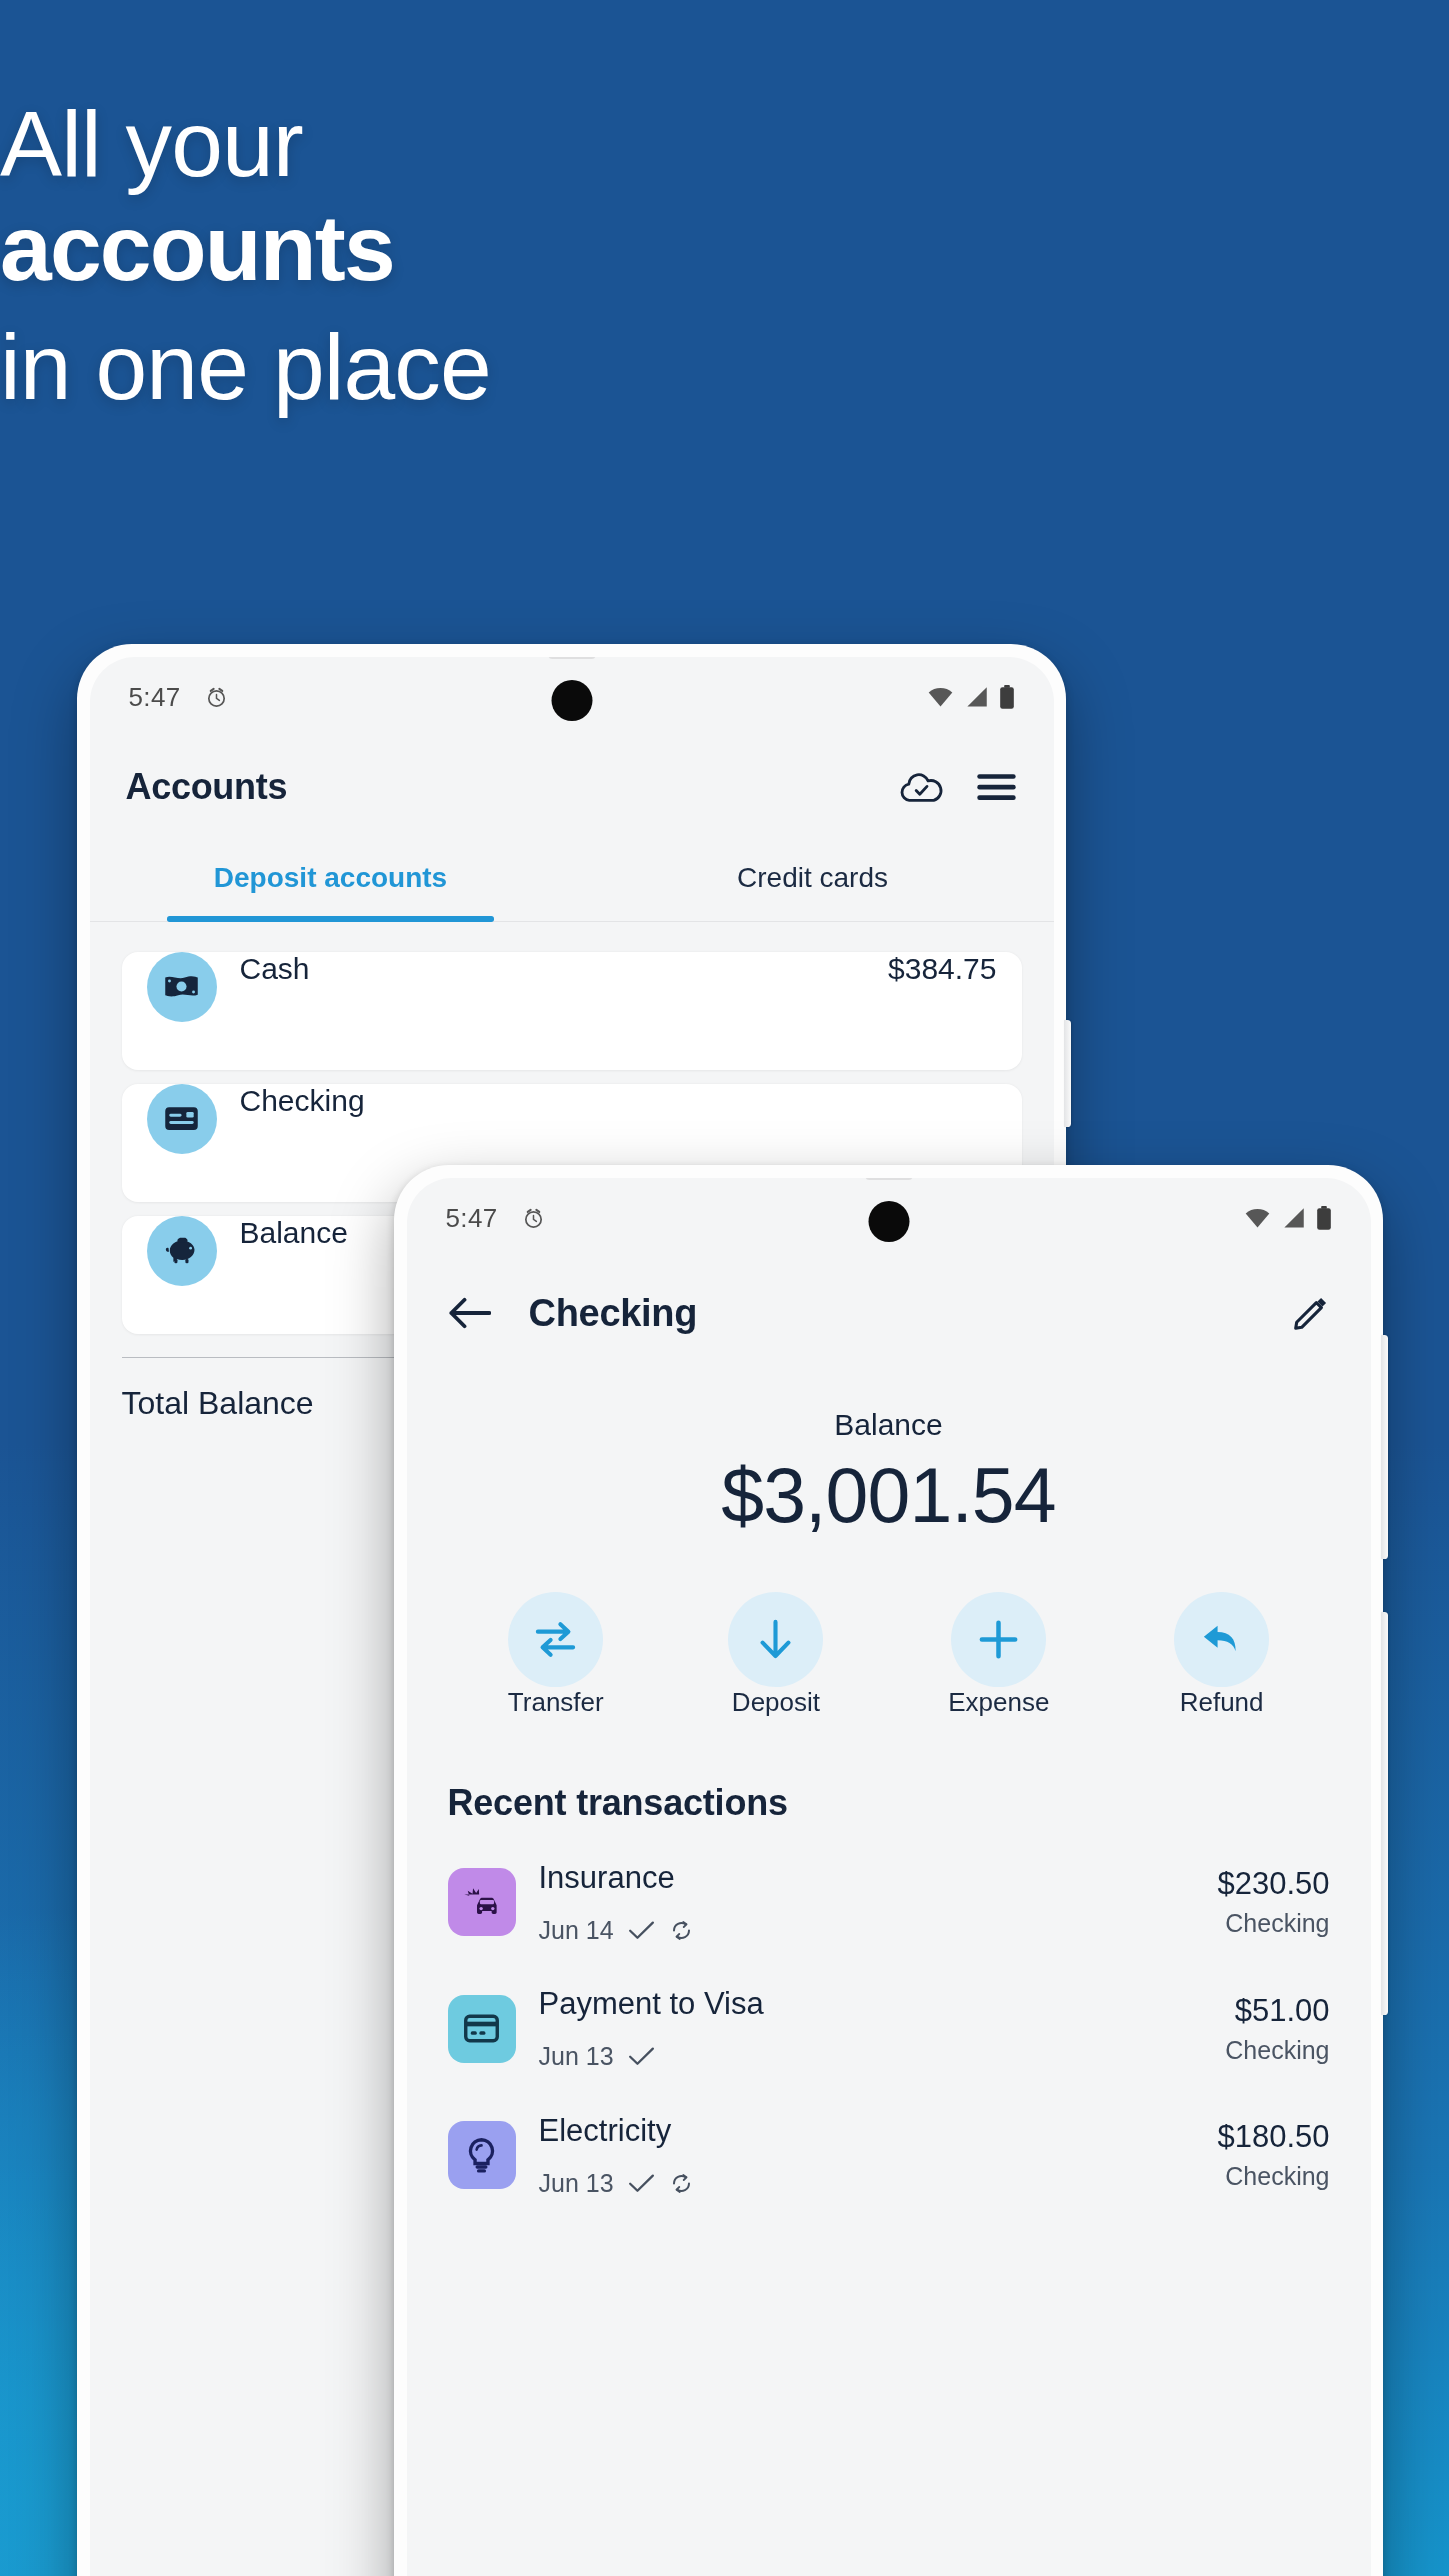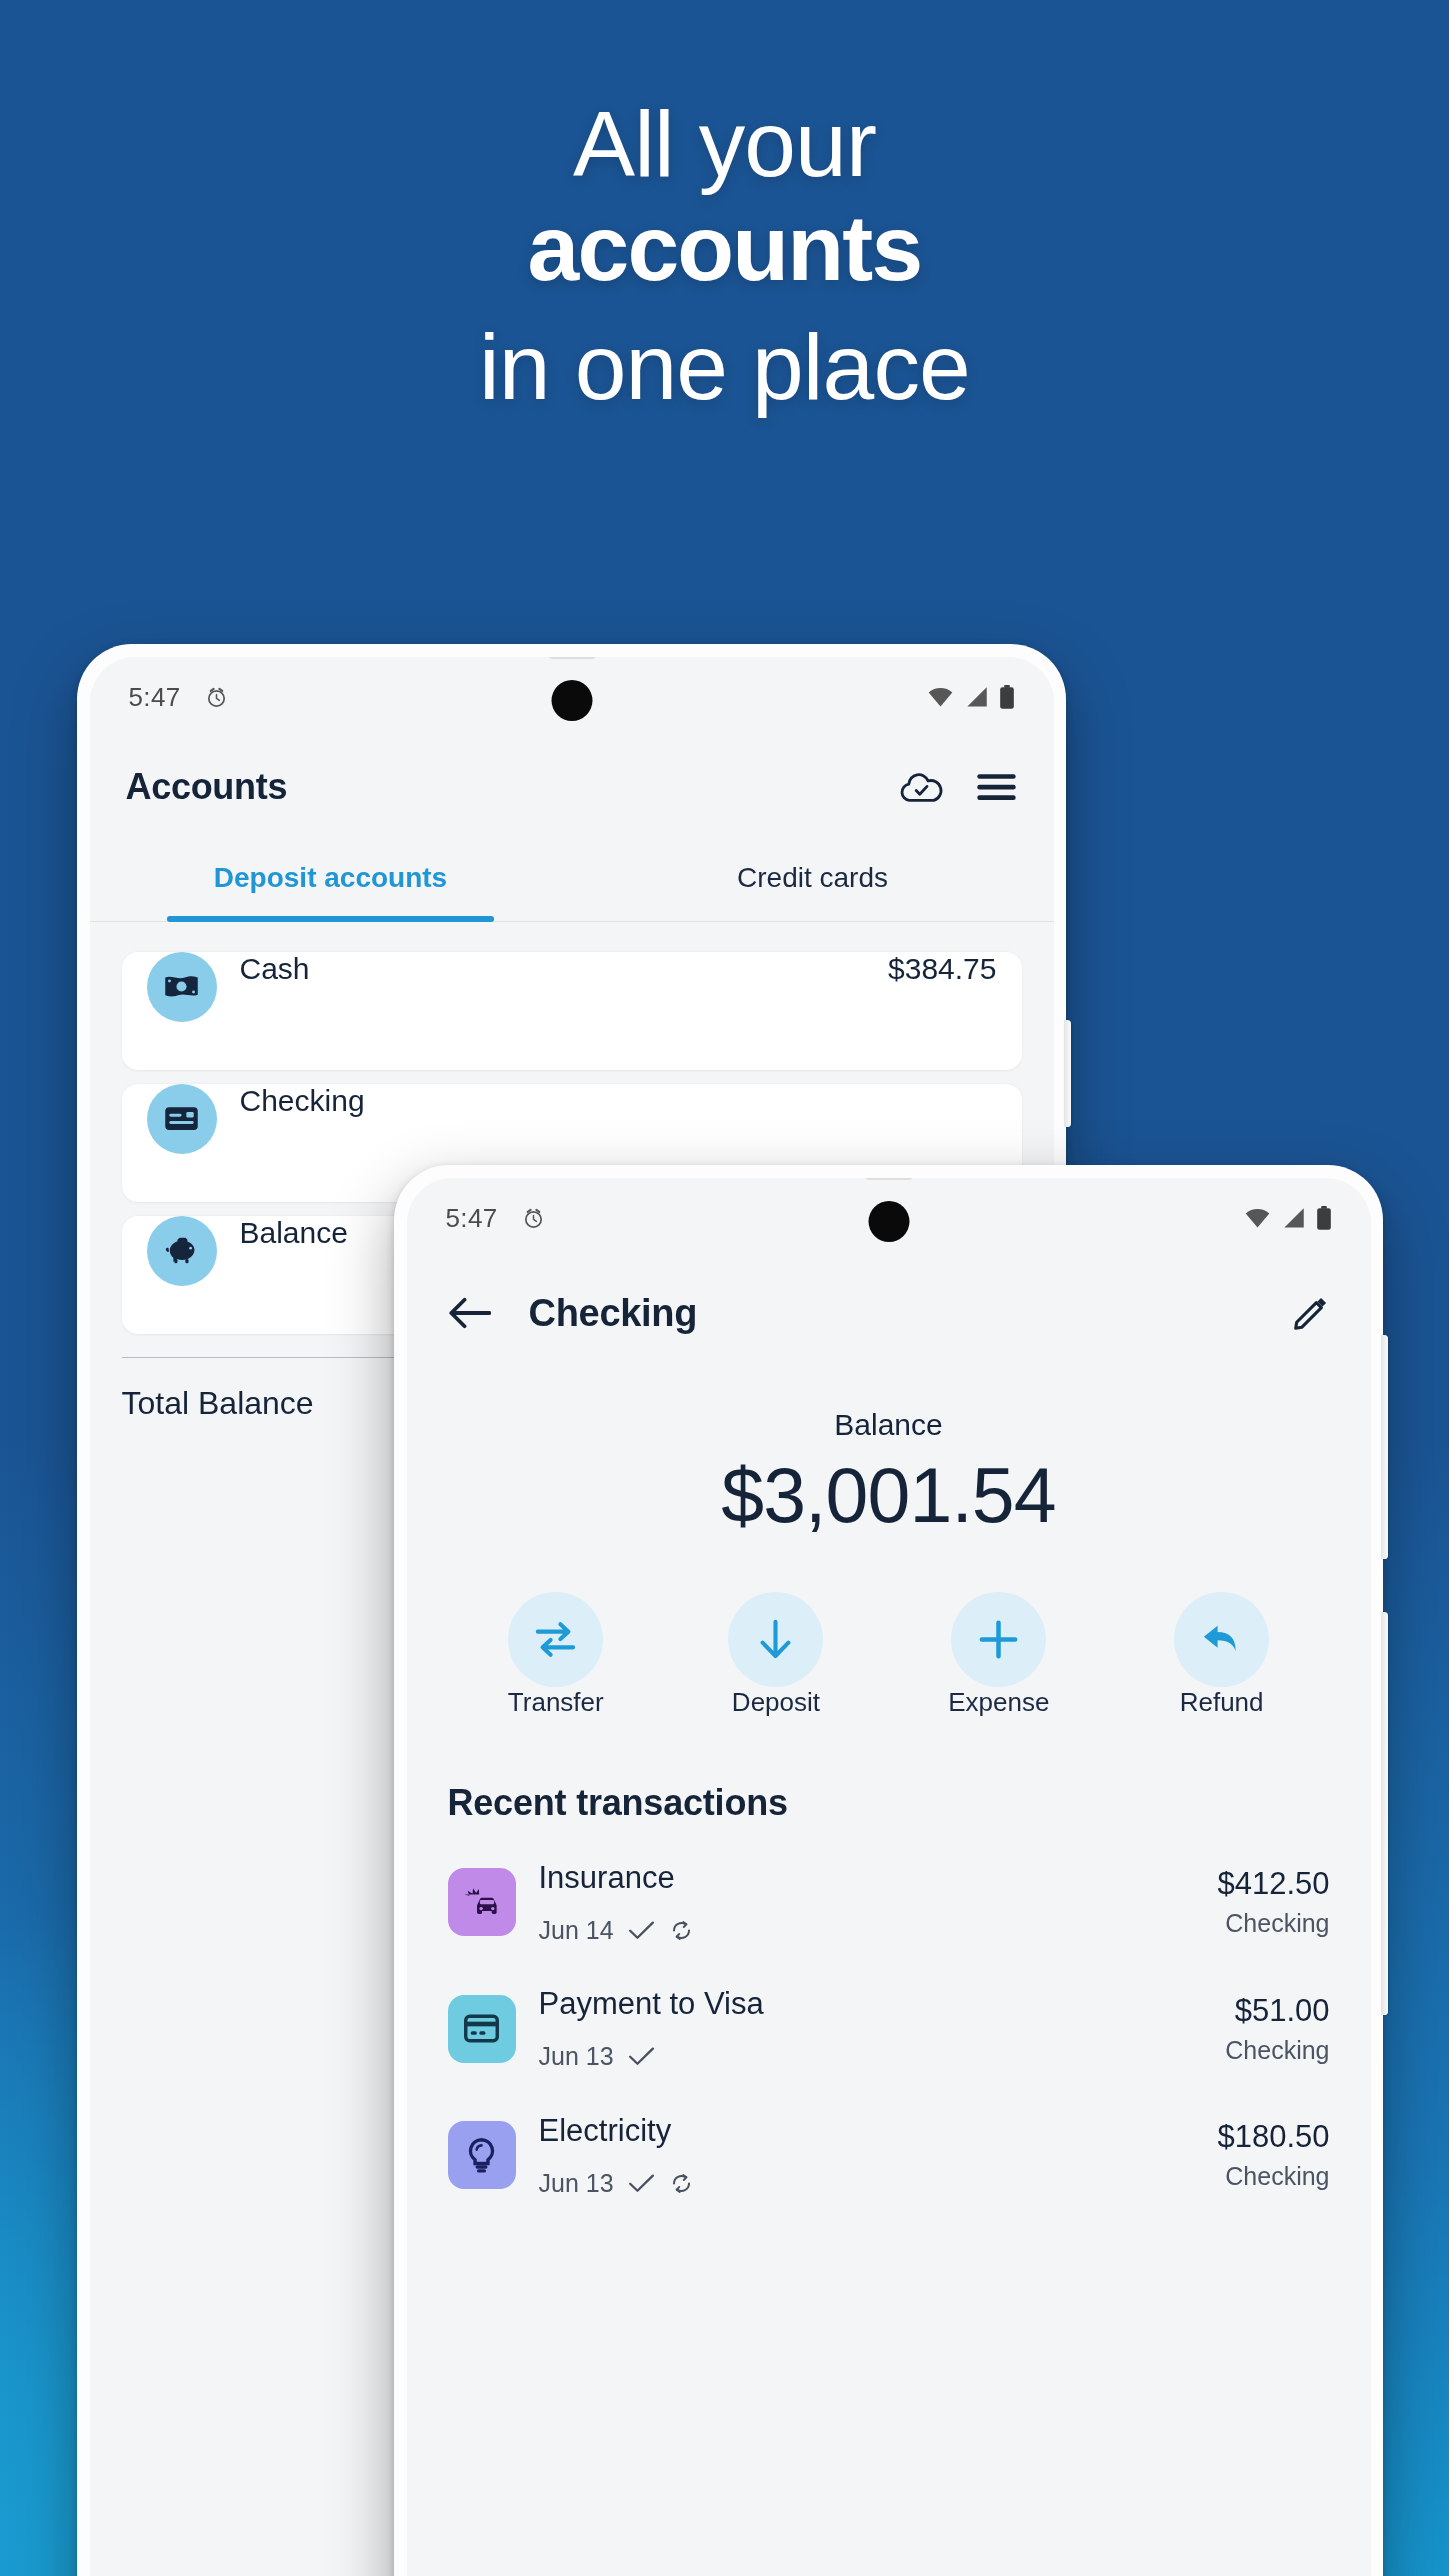--- a/index.html
+++ b/index.html
@@ -24,21 +24,20 @@
       radial-gradient(ellipse 1252px 1073px at 5% 100%, #1a9bd0 0%, rgba(26,155,208,0) 62%),
       linear-gradient(180deg, #1b5494 0%, #1b5494 56%, #1a75b4 84%, #1694cb 100%);
   }
 
   
   .headline {
     position: absolute;
     top: 98px;
     left: 0;
     right: 0;
-    text-align: center;
     color: #ffffff;
     line-height: 1.0;
     text-shadow: 0 3.6px 12.5px rgba(0,0,0,0.18);
     z-index: 5;
   }
   .headline .l1 {
     display: block;
     font-size: 93px;
     font-weight: 300;
     letter-spacing: -0.9px;
@@ -577,21 +576,21 @@
               <svg width="25" height="25" viewBox="0 0 20 20">
                 <path d="M4 10 a6 6 0 0 1 9.4 -4.9" fill="none" stroke="#46505f" stroke-width="1.6" stroke-linecap="round"></path>
                 <path d="M16 10 a6 6 0 0 1 -9.4 4.9" fill="none" stroke="#46505f" stroke-width="1.6" stroke-linecap="round"></path>
                 <path d="M11.4 3.2 l2.6 1.9 l-2.2 2.1" fill="none" stroke="#46505f" stroke-width="1.5" stroke-linecap="round" stroke-linejoin="round"></path>
                 <path d="M8.6 16.8 l-2.6 -1.9 l2.2 -2.1" fill="none" stroke="#46505f" stroke-width="1.5" stroke-linecap="round" stroke-linejoin="round"></path>
               </svg>
             </span>
           </span>
         </span>
         <span class="tx-right">
-          <span class="tx-amt">$412.50</span>
+          <span class="tx-amt">$230.50</span>
           <span class="tx-acct">Checking</span>
         </span>
       </div>
 
       <div class="tx-row">
         <span class="tx-icon" style="background:#6ecbe0">
           <svg width="43" height="43" viewBox="0 0 24 24">
             <rect x="3.2" y="5.2" width="17.6" height="13.6" rx="2.2" fill="none" stroke="#12384a" stroke-width="1.9"></rect>
             <rect x="3.2" y="8.2" width="17.6" height="2.6" fill="#12384a"></rect>
             <rect x="6" y="13.6" width="3.4" height="1.9" rx="0.9" fill="#12384a"></rect>

